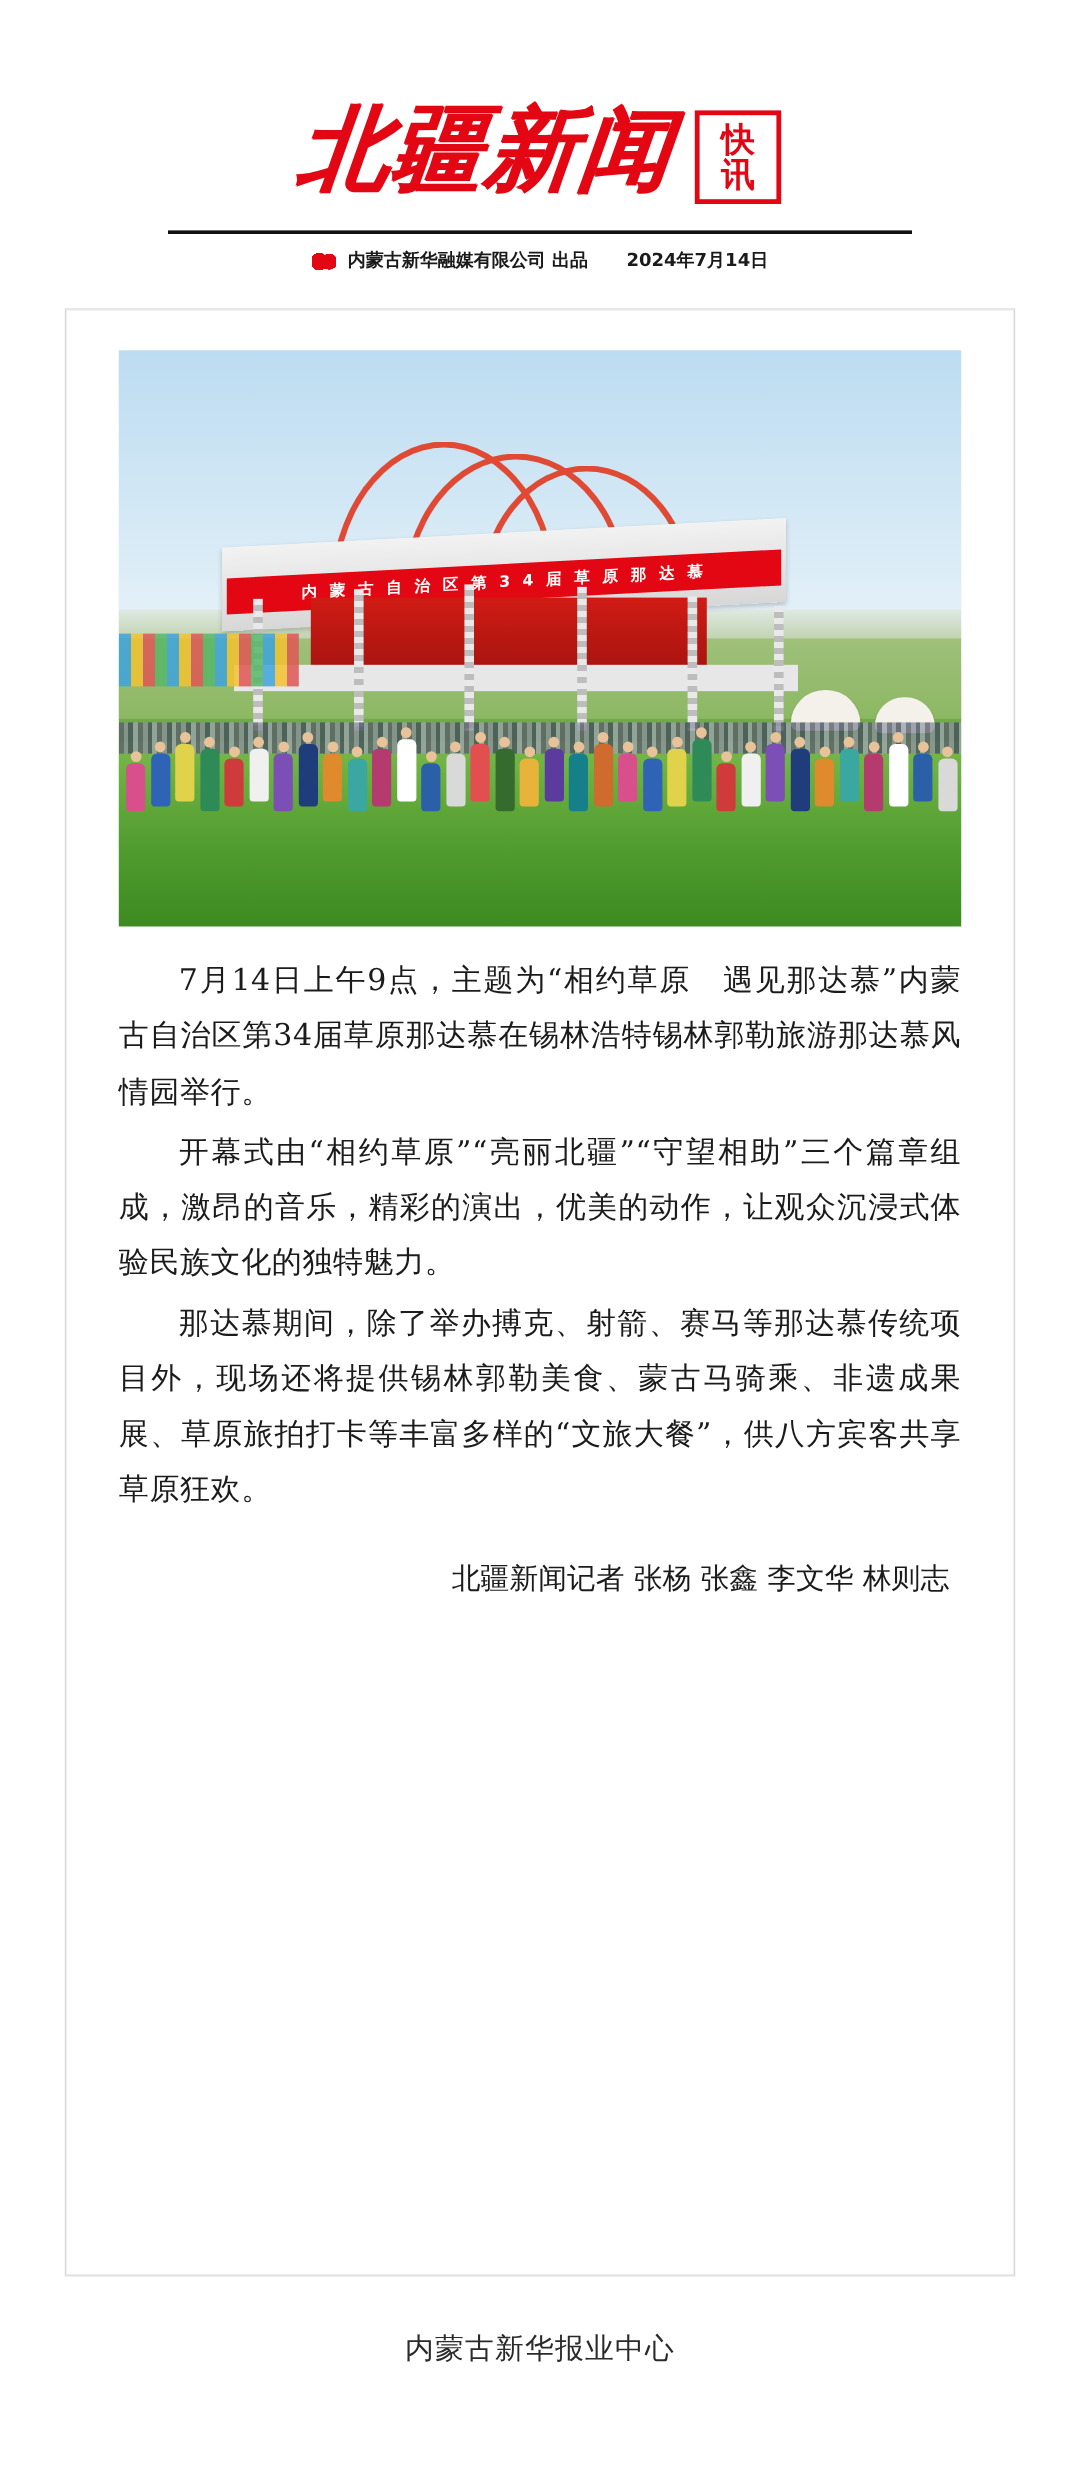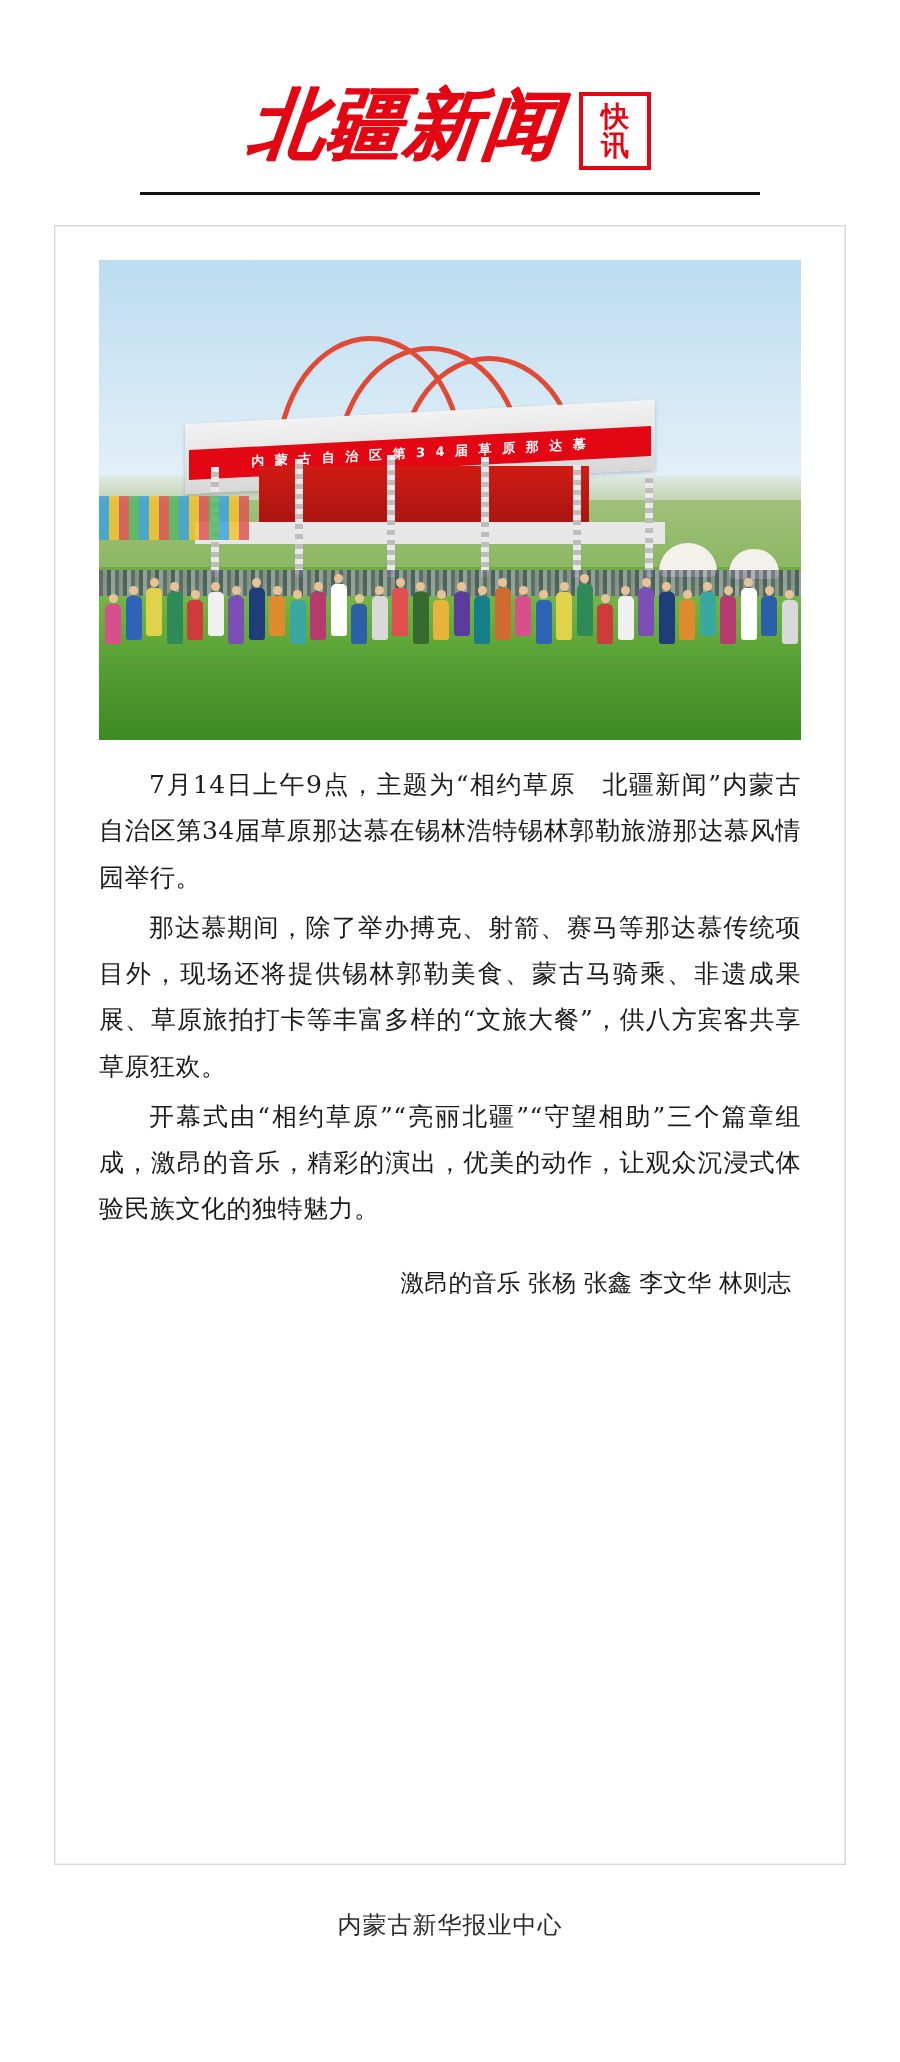--- a/index.html
+++ b/index.html
@@ -292,20 +292,26 @@
   <div class="masthead">
     <div class="masthead-title">北疆新闻</div>
     <div class="masthead-stamp">
       <span>快</span>
       <span>讯</span>
     </div>
   </div>
 
   <div class="rule"></div>
 
+  <div class="byline">
+    <span class="logo-mark"></span>
+    <span>内蒙古新华融媒有限公司 出品</span>
+    <span class="sep"></span>
+    <span>2024年7月14日</span>
+  </div>
 
   <div class="card">
 
 
 
     <div class="photo">
       <div class="sky-haze"></div>
       <div class="horizon"></div>
       <div class="grass-back"></div>
 
@@ -466,22 +472,22 @@
             <div class="body" style="background: rgb(43, 95, 168); height: 40px;"></div>
           </div>
           <div class="dancer" style="left: 682.5px; bottom: 0px;">
             <div class="head"></div>
             <div class="body" style="background: rgb(217, 217, 217); height: 44px;"></div>
           </div>
         </div>
     </div>
 
     <div class="body-text">
-      <p>7月14日上午9点，主题为“相约草原　北疆新闻”内蒙古自治区第34届草原那达慕在锡林浩特锡林郭勒旅游那达慕风情园举行。</p>
+      <p>7月14日上午9点，主题为“相约草原　遇见那达慕”内蒙古自治区第34届草原那达慕在锡林浩特锡林郭勒旅游那达慕风情园举行。</p>
+      <p>开幕式由“相约草原”“亮丽北疆”“守望相助”三个篇章组成，激昂的音乐，精彩的演出，优美的动作，让观众沉浸式体验民族文化的独特魅力。</p>
       <p>那达慕期间，除了举办搏克、射箭、赛马等那达慕传统项目外，现场还将提供锡林郭勒美食、蒙古马骑乘、非遗成果展、草原旅拍打卡等丰富多样的“文旅大餐”，供八方宾客共享草原狂欢。</p>
-      <p>开幕式由“相约草原”“亮丽北疆”“守望相助”三个篇章组成，激昂的音乐，精彩的演出，优美的动作，让观众沉浸式体验民族文化的独特魅力。</p>
     </div>
 
-    <div class="signature">激昂的音乐 张杨  张鑫 李文华 林则志</div>
+    <div class="signature">北疆新闻记者 张杨  张鑫 李文华 林则志</div>
   </div>
 
   <div class="footer">内蒙古新华报业中心</div>
 </div>
 
 </body></html>

